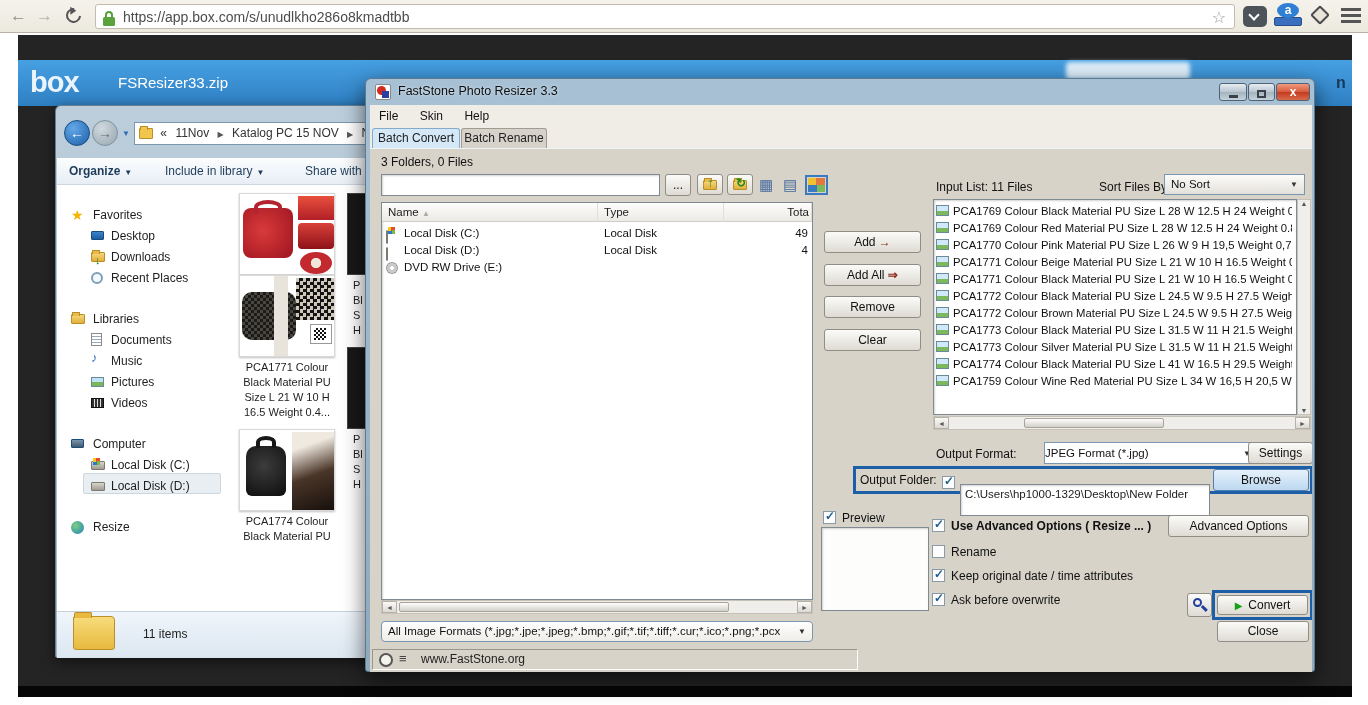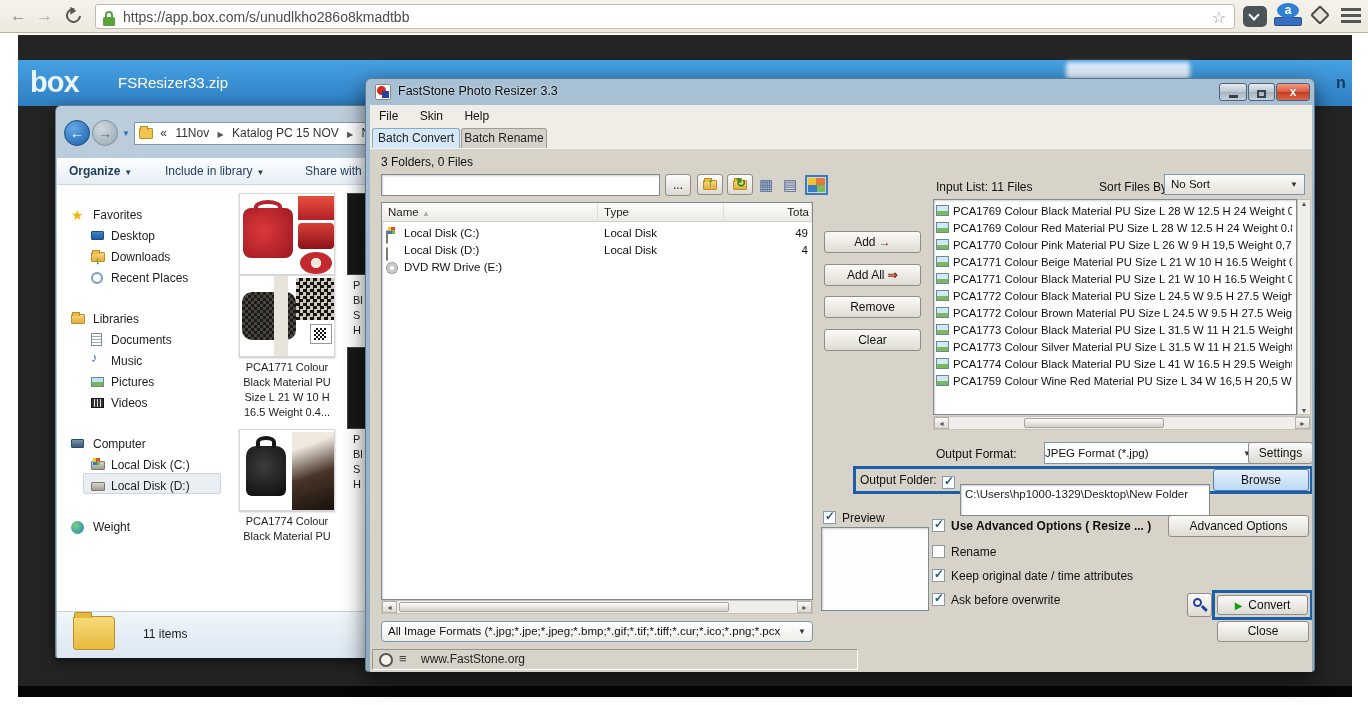--- a/index.html
+++ b/index.html
@@ -261,21 +261,21 @@
         <div class="srow" style="left:34px;top:62px;"><span class="ic ic-folder ic-down" style="left:0;"></span><span style="margin-left:20px;">Downloads</span></div>
         <div class="srow" style="left:34px;top:83px;"><span class="ic ic-clock" style="left:0;"></span><span style="margin-left:20px;">Recent Places</span></div>
         <div class="srow" style="left:14px;top:124px;"><span class="ic ic-folder" style="left:0;"></span><span style="margin-left:22px;">Libraries</span></div>
         <div class="srow" style="left:34px;top:145px;"><span class="ic ic-page" style="left:0;"></span><span style="margin-left:20px;">Documents</span></div>
         <div class="srow" style="left:34px;top:166px;"><span class="ic ic-note" style="left:0;top:0;">♪</span><span style="margin-left:20px;">Music</span></div>
         <div class="srow" style="left:34px;top:187px;"><span class="ic ic-pic" style="left:0;"></span><span style="margin-left:20px;">Pictures</span></div>
         <div class="srow" style="left:34px;top:208px;"><span class="ic ic-film" style="left:0;"></span><span style="margin-left:20px;">Videos</span></div>
         <div class="srow" style="left:14px;top:249px;"><span class="ic ic-screen" style="left:0;background:linear-gradient(#7d95ac,#41586e);"></span><span style="margin-left:22px;">Computer</span></div>
         <div class="srow" style="left:34px;top:270px;"><span class="ic ic-drive winflag" style="left:0;"></span><span style="margin-left:20px;">Local Disk (C:)</span></div>
         <div class="srow" style="left:34px;top:291px;"><span class="ic ic-drive" style="left:0;"></span><span style="margin-left:20px;">Local Disk (D:)</span></div>
-        <div class="srow" style="left:14px;top:332px;"><span class="ic ic-globe" style="left:0;"></span><span style="margin-left:22px;">Weight</span></div>
+        <div class="srow" style="left:14px;top:332px;"><span class="ic ic-globe" style="left:0;"></span><span style="margin-left:22px;">Resize</span></div>
       </div>
 
       <div class="abs exp-content">
         <div class="thumb-col">
           <div class="thumb">
             <div class="abs" style="left:3px;top:14px;width:50px;height:50px;background:radial-gradient(circle at 40% 45%,#d93a3a,#9e1520);border-radius:8px;"></div>
             <div class="abs" style="left:14px;top:6px;width:28px;height:14px;border:4px solid #b32430;border-radius:50% 50% 0 0;border-bottom:none;"></div>
             <div class="abs" style="left:58px;top:2px;width:36px;height:24px;background:linear-gradient(#e8503c,#b21f28);"></div>
             <div class="abs" style="left:58px;top:29px;width:36px;height:26px;background:linear-gradient(#d8413a,#8e1118);border-radius:4px;"></div>
             <div class="abs" style="left:60px;top:58px;width:32px;height:22px;background:radial-gradient(circle,#f0e6da 25%,#c22a30 28%);border-radius:50%;"></div>

